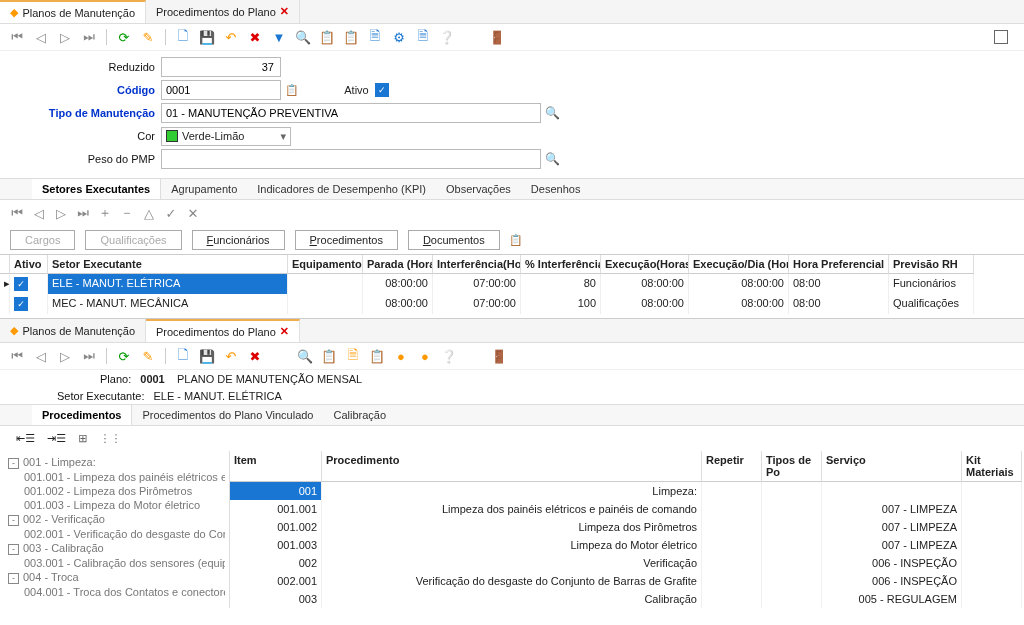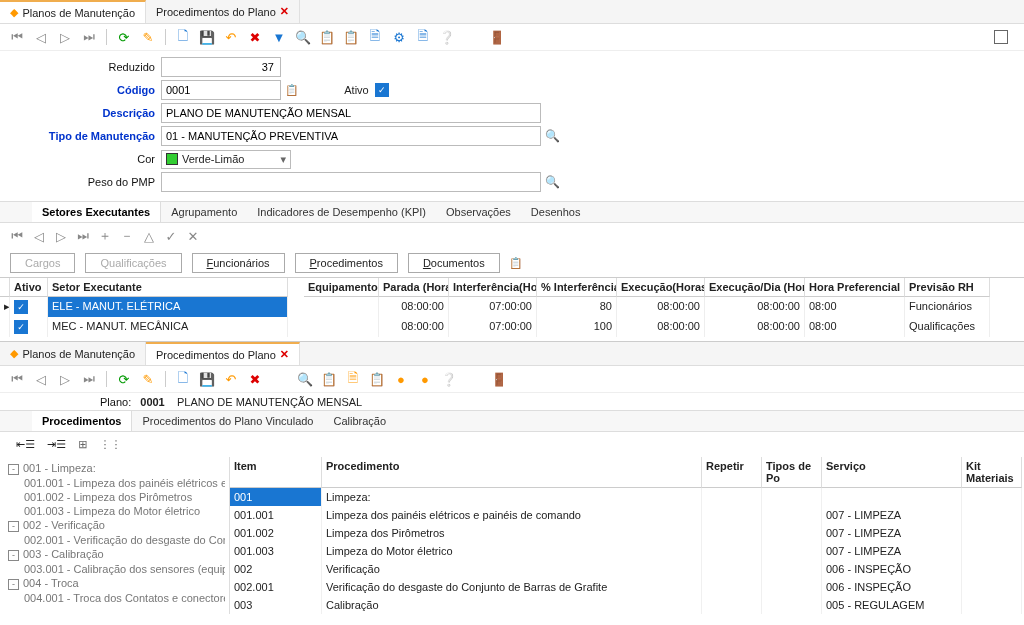--- a/index.html
+++ b/index.html
@@ -34,42 +34,42 @@
 .panel-toolbar .tbtn { width: 18px; height: 18px; display:flex; align-items:center; justify-content:center; cursor:pointer; font-size:13px; }
 .grid-buttons { display: flex; gap: 10px; padding: 4px 10px; align-items: center; }
 .grid-btn { border: 1px solid #aaa; padding: 3px 14px; cursor: pointer; background: #fff; }
 .grid-btn.disabled { color: #aaa; }
 .grid { border-top: 1px solid #ccc; }
 .grid-header, .grid-row { display: flex; }
 .gh { border-right: 1px solid #ddd; border-bottom: 1px solid #ccc; padding: 3px 4px; font-weight: 600; background: #fff; white-space: nowrap; overflow: hidden; }
 .gc { border-right: 1px solid #eee; padding: 3px 4px; white-space: nowrap; overflow: hidden; }
 .c-ativo { width: 38px; }
 .c-setor { width: 240px; }
-.c-eq { width: 75px; margin-left: 16px; }
+.c-eq { width: 75px; }
 .c-par { width: 70px; }
 .c-int { width: 88px; }
 .c-pint { width: 80px; }
 .c-exe { width: 88px; }
 .c-exed { width: 100px; }
 .c-hora { width: 100px; }
 .c-prev { width: 85px; }
 .grid-row.selected .gc.c-setor { background: #1976d2; color: #fff; }
 .arrow-col { width: 10px; text-align: center; }
 .section2 { border-top: 1px solid #ccc; margin-top: 4px; }
 .info-line { padding: 3px 40px 2px 100px; }
 .info-line .il-label { color: #111; margin-right: 6px; }
 .proc-body { display: flex; }
 .tree { width: 230px; border-right: 1px solid #ddd; padding: 4px 4px; color: #777; overflow: hidden; }
 .tree-node { padding: 1px 0; white-space: nowrap; overflow: hidden; text-overflow: clip; }
 .tree-node.lvl1 { padding-left: 4px; }
 .tree-node.lvl2 { padding-left: 20px; }
 .proc-grid { flex: 1; }
 .proc-header, .proc-row { display: flex; }
 .ph { border-right: 1px solid #ddd; border-bottom: 1px solid #ccc; padding: 3px 4px; font-weight: 600; }
-.pc { border-right: 1px solid #f0f0f0; padding: 3px 4px; white-space: nowrap; overflow: hidden; }
+.pc { border-right: 1px solid #f0f0f0; padding: 3px 4px; white-space: nowrap; overflow: hidden; text-align: right; }
 .p-item { width: 92px; }
 .p-proc { width: 380px; }
 .p-rep { width: 60px; }
 .p-tipo { width: 60px; }
 .p-serv { width: 140px; }
 .p-kit { width: 60px; }
 .proc-row.selected .pc.p-item { background: #1976d2; color: #fff; }
 .proc-toolbar-icons { display: flex; gap: 12px; padding: 6px 16px; align-items: center; }
 .tree-toggle { display:inline-block; width:11px; height:11px; border:1px solid #888; line-height:9px; text-align:center; font-size:9px; margin-right:4px; }
 </style>
@@ -117,24 +117,20 @@
   <div class="form-row">
     <div class="form-label">Reduzido</div>
     <input class="form-input w50" readonly="" value="37" style="">
   </div>
   <div class="form-row">
     <div class="form-label blue-label">Código</div>
     <input class="form-input w120" value="0001" style="">
     <span class="tbtn" style="color:#1976d2;margin-left:4px">📋</span>
     <div style="width:70px;text-align:right;margin-right:6px">Ativo</div>
     <span class="chk">✓</span>
-  </div>
-  <div class="form-row">
-    <div class="form-label blue-label">Descrição</div>
-    <input class="form-input w320" value="PLANO DE MANUTENÇÃO MENSAL" style="">
   </div>
   <div class="form-row" style="margin-left:-26px">
     <div class="form-label blue-label" style="width:121px">Tipo de Manutenção</div>
     <input class="form-input w360" value="01 - MANUTENÇÃO PREVENTIVA" style="">
     <span class="mag">🔍</span>
   </div>
   <div class="form-row">
     <div class="form-label">Cor</div>
     <div class="cor-select">
       <span class="cor-swatch"></span>
@@ -256,20 +252,24 @@
     <span class="tbtn" style="color:#1976d2">❔</span>
     <span style="width:20px"></span>
     <span class="tbtn" style="color:#1976d2">🚪</span>
   </div>
   <div class="info-line">
     <span class="il-label">Plano:</span>
     <b>0001</b>
     &nbsp;&nbsp;
     <span>PLANO DE MANUTENÇÃO MENSAL</span>
   </div>
+  <div class="info-line" style="padding-left:57px">
+    <span class="il-label">Setor Executante:</span>
+    <span>ELE - MANUT. ELÉTRICA</span>
+  </div>
 
   <div class="sub-tabs">
     <div class="sub-tab bold">Procedimentos</div>
     <div class="sub-tab">Procedimentos do Plano Vinculado</div>
     <div class="sub-tab">Calibração</div>
   </div>
 
   <div class="proc-toolbar-icons">
     <span class="tbtn">⇤☰</span>
     <span class="tbtn">⇥☰</span>

